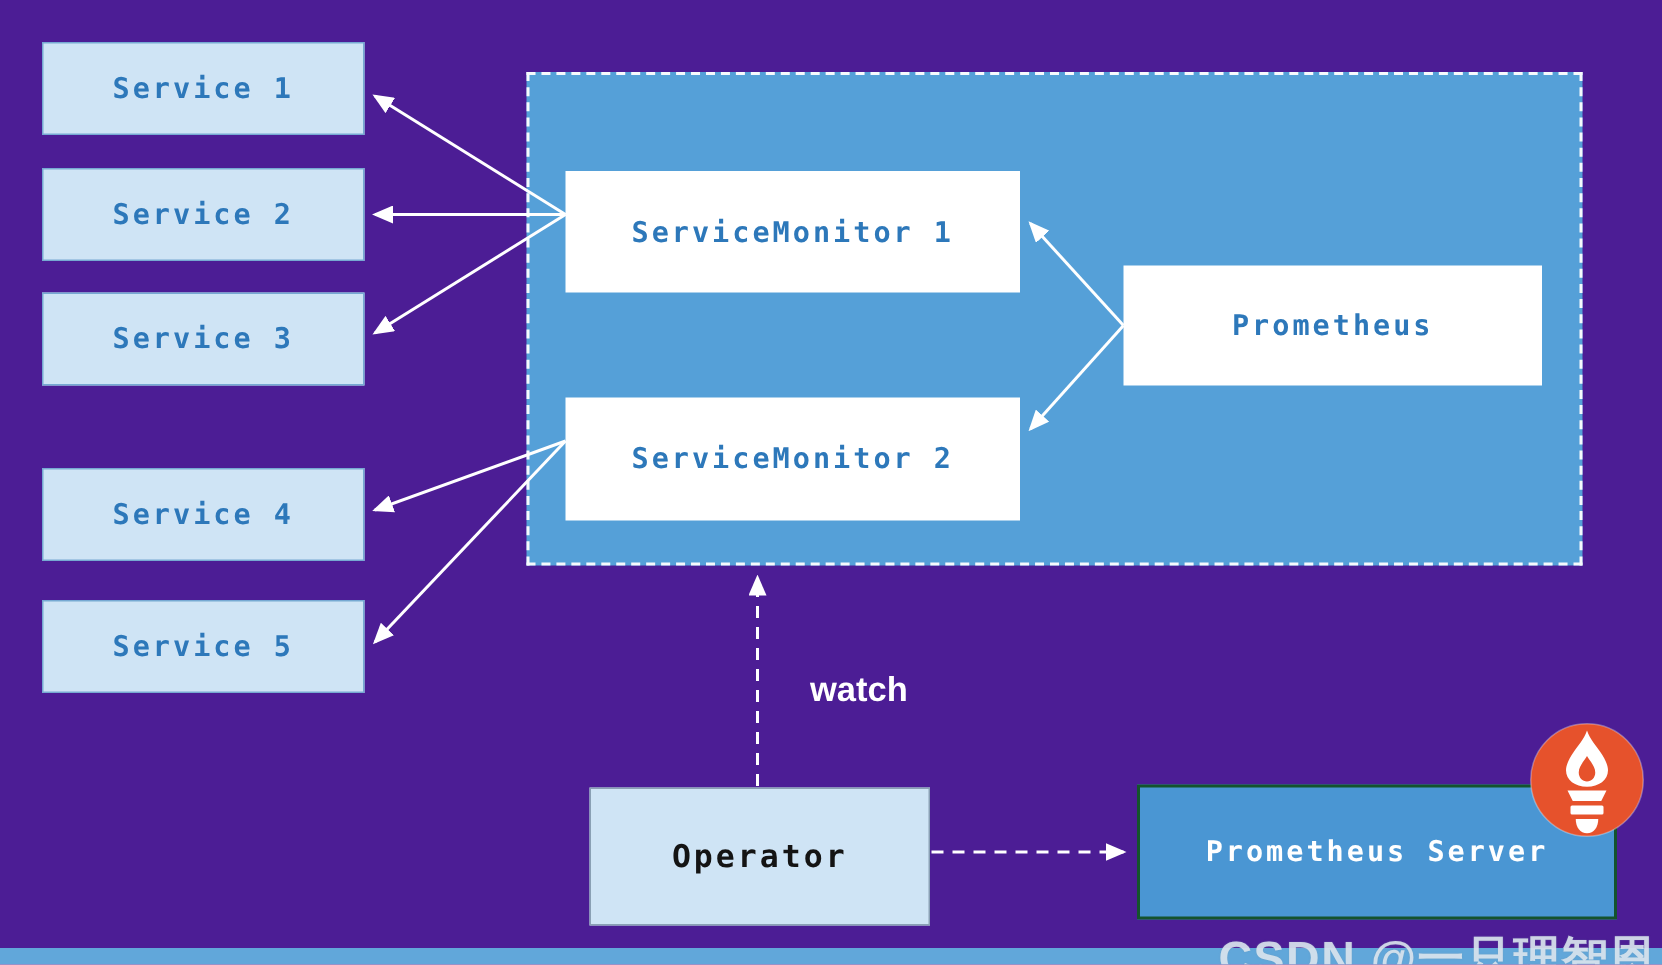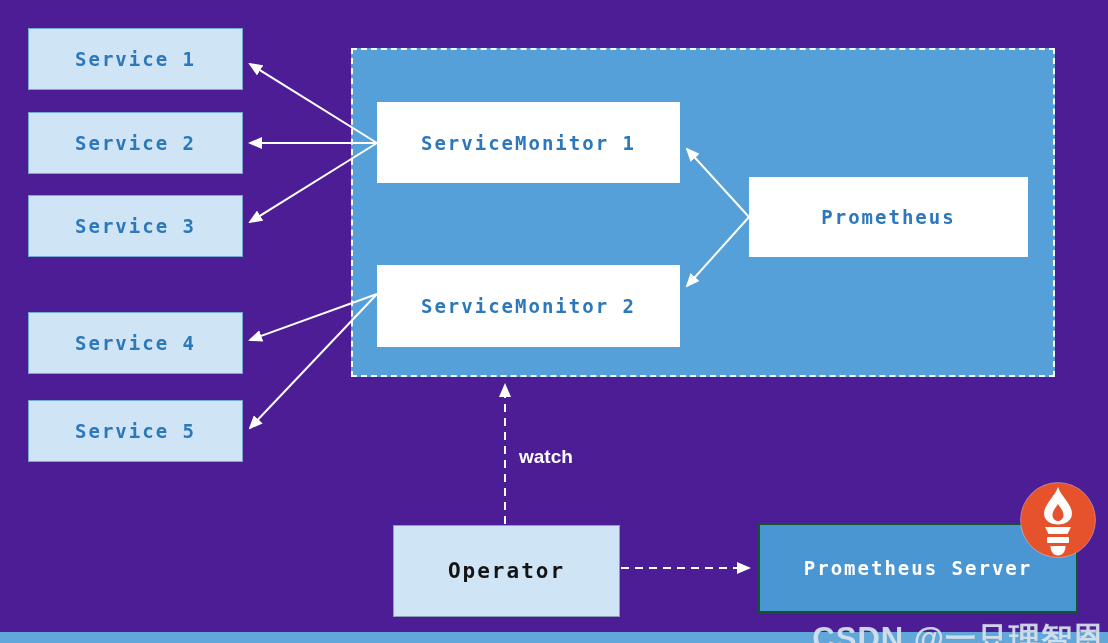--- a/index.html
+++ b/index.html
@@ -32,21 +32,21 @@
   .service{
     left:28px;width:215px;height:62px;
     background:#cfe4f5;
     border:1.5px solid #76a9d2;
     color:#2d78ba;
   }
   .white-box{
     background:#ffffff;
     color:#2d78ba;
   }
-  #sm1{left:377px;top:102px;width:303px;height:81px;}
+  #sm1{left:377px;top:114px;width:303px;height:81px;}
   #sm2{left:377px;top:253px;width:303px;height:82px;margin-top:12px;}
   #prometheus{left:749px;top:177px;width:279px;height:80px;}
   #operator{
     left:393px;top:525px;width:227px;height:92px;
     background:#cfe4f5;
     border:1px solid #8aa0b4;
     color:#141414;
     font-size:21px;
   }
   #prom-server{
@@ -56,21 +56,21 @@
     color:#ffffff;
   }
   
   #arrows{left:0;top:0;z-index:3;pointer-events:none;}
   
   .edge-label{
     color:#ffffff;
     font-family:"Liberation Sans","DejaVu Sans",sans-serif;
     z-index:3;
   }
-  #watch-label{left:519px;top:446px;font-size:19px;}
+  #watch-label{left:540px;top:446px;font-size:23px;}
   #deploy-label{left:628px;top:502px;width:130px;text-align:center;font-size:23px;line-height:26px;}
   
   #prom-logo{left:1020px;top:482px;width:76px;height:76px;z-index:4;}
   
   #watermark{
     right:3px;top:618px;
     font-family:"Liberation Sans","DejaVu Sans",sans-serif;
     font-size:31px;
     color:rgba(228,237,244,0.82);
     text-shadow:0 0 1px rgba(120,150,175,.6);

